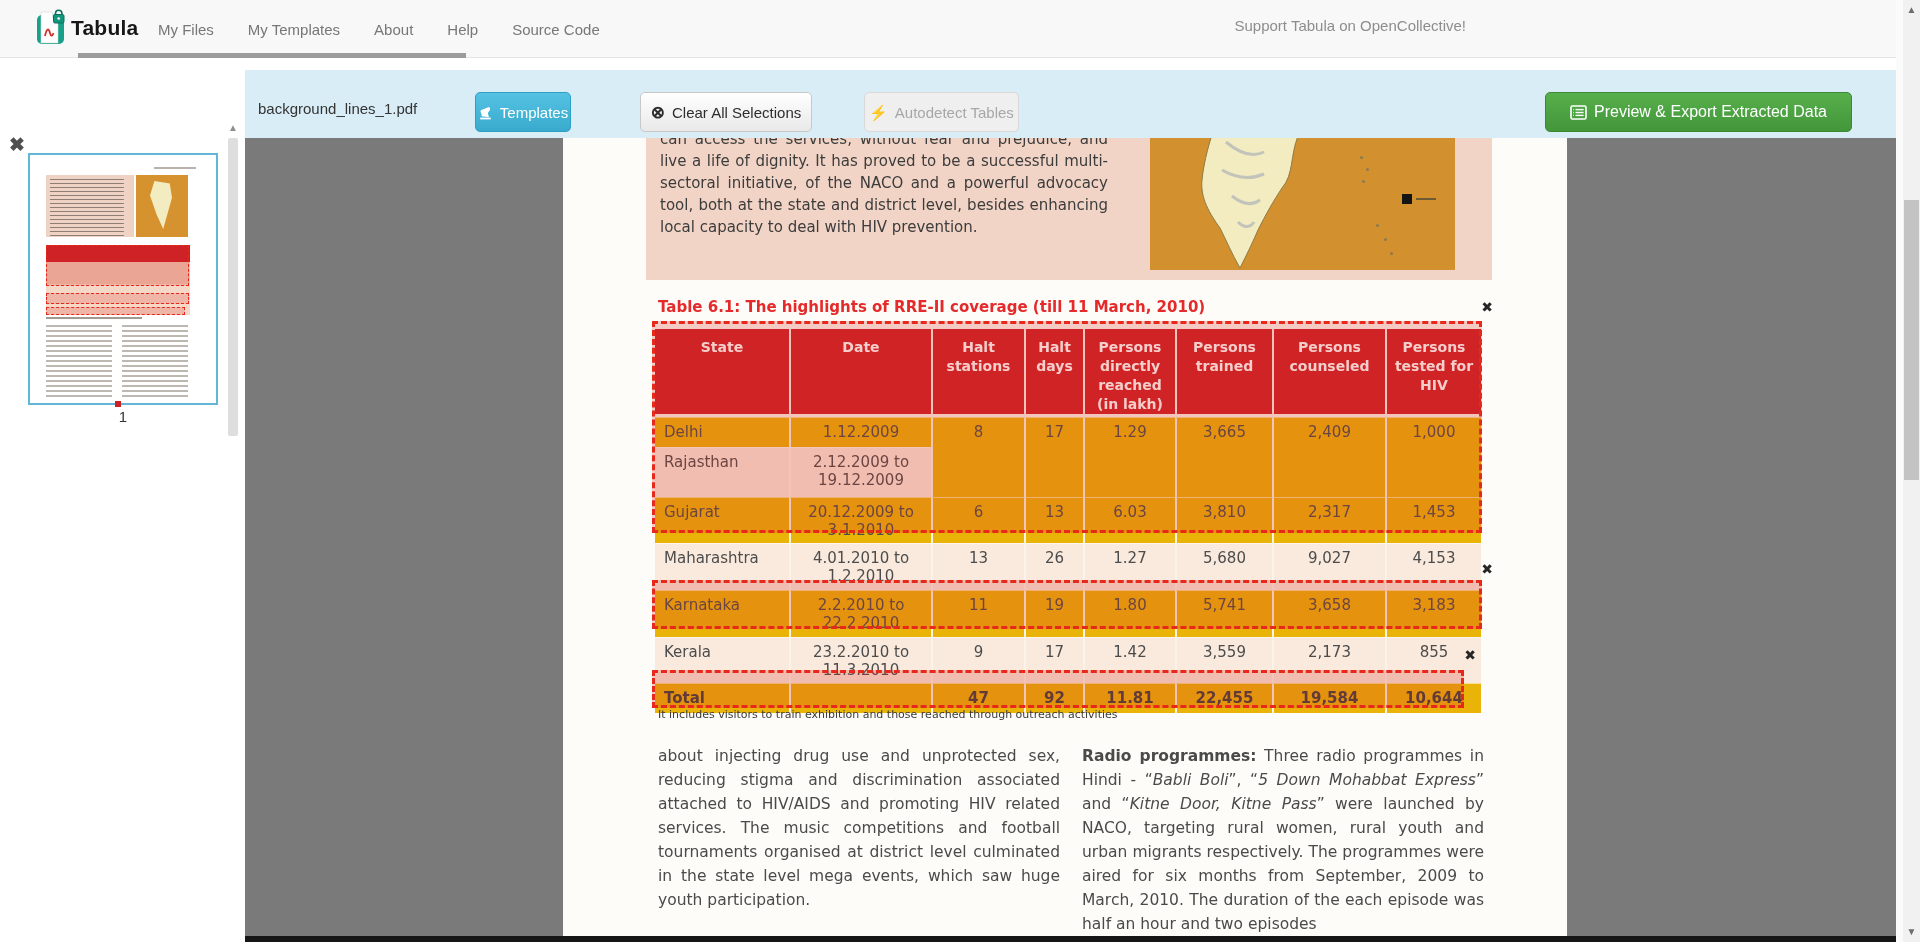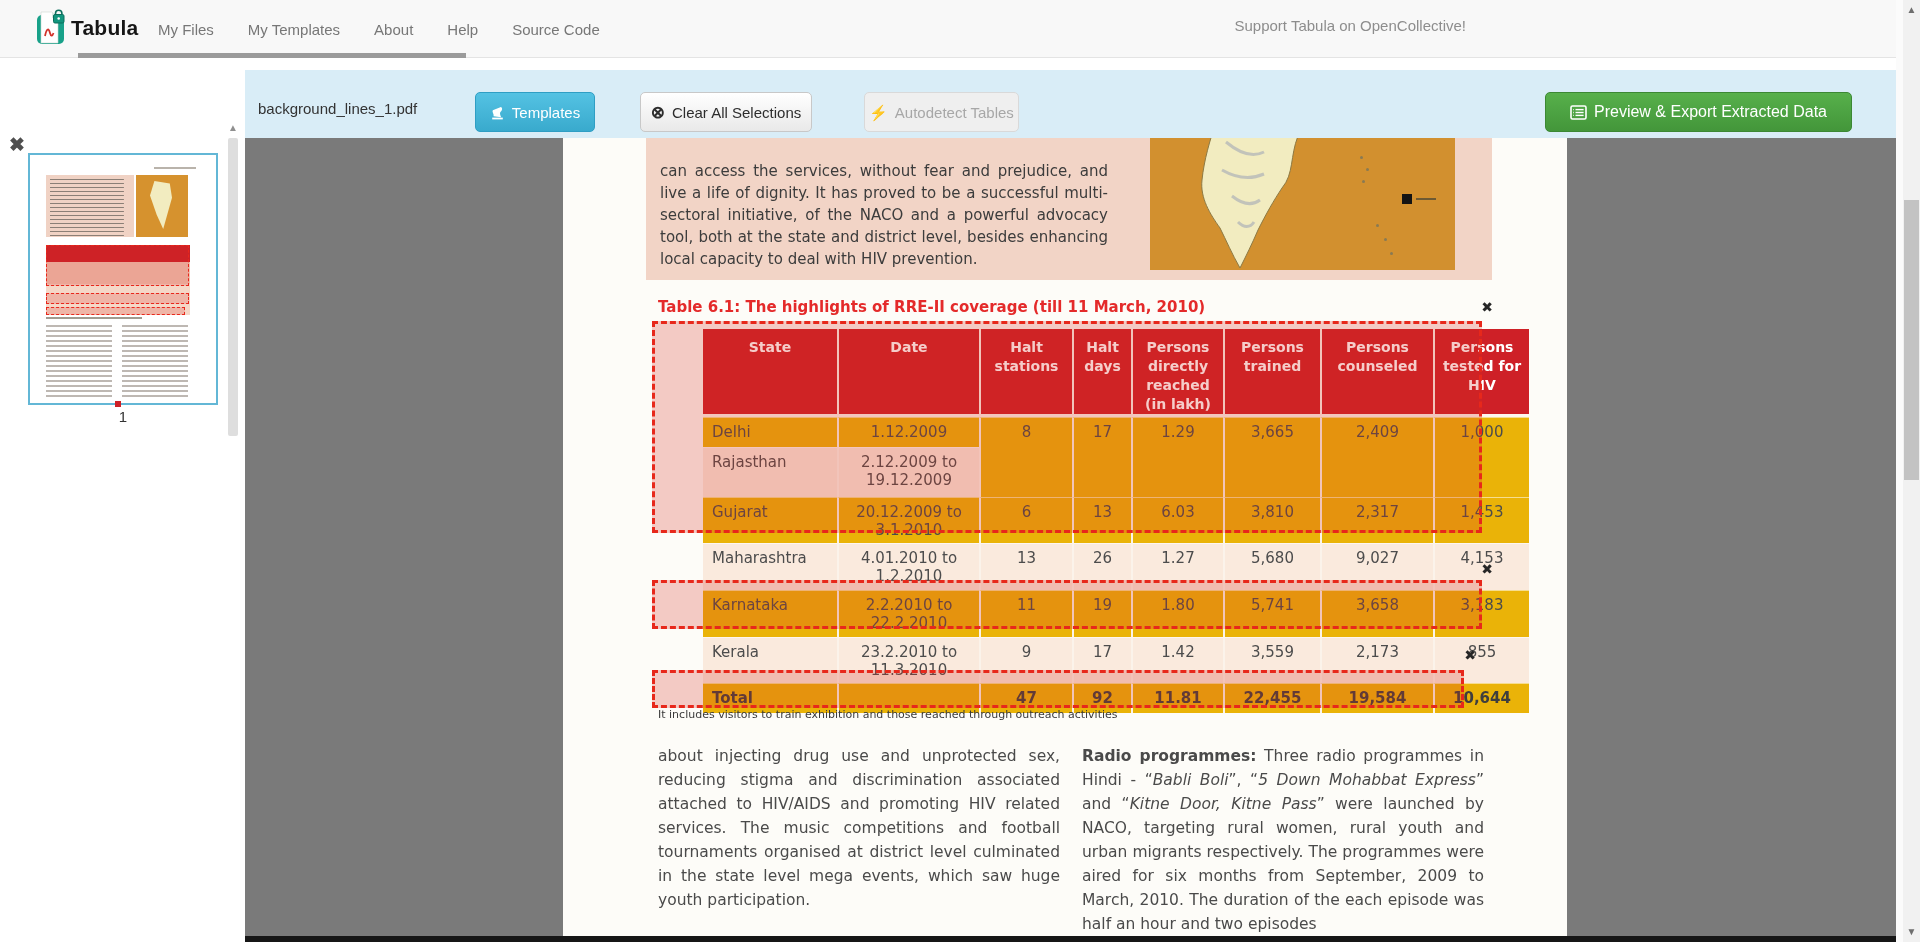--- a/index.html
+++ b/index.html
@@ -40,50 +40,50 @@
            background-image:repeating-linear-gradient(#a8a099 0 2px, transparent 2px 5px); opacity:.75; }
   .t-logo { position:absolute; left:85px; top:246px; width:6px; height:6px; background:#cc2027; }
   .side-scroll-up { position:absolute; left:226px; top:64px; width:14px; height:12px; color:#8f8f8f; font-size:10px; text-align:center; line-height:12px; cursor:pointer; }
   .side-scroll-thumb { position:absolute; left:228px; top:80px; width:10px; height:298px; background:#dedede; border-radius:2px; cursor:pointer; }
 
   
   .toolbar { position:absolute; left:245px; top:58px; width:1651px; height:80px; background:#d9edf7;margin-top:12px; }
   .filename { position:absolute; left:13px; top:30px; font-size:15px; color:#333; }
   .btn { position:absolute; top:22px; height:40px; border-radius:5px; font-size:15px;
          display:flex; align-items:center; justify-content:center; gap:7px; cursor:pointer; white-space:nowrap; }
-  .btn-templates { left:230px; width:120px; color:#fff; border:1px solid #2f9ec4;
+  .btn-templates { left:230px; width:96px; color:#fff; border:1px solid #2f9ec4;
                    background:linear-gradient(#54c2e3,#39aacd); }
   .btn-clear { left:395px; width:172px; color:#2d2d2d; border:1px solid #c8c8c8;
                background:linear-gradient(#ffffff,#e9e9e9); }
   .btn-auto { left:619px; width:155px; color:#a7a7a7; border:1px solid #d9d9d9;
               background:#efefef; cursor:default; }
   .btn-export { left:1300px; width:307px; color:#fff; border:1px solid #3c8834; font-size:16px;
                 background:linear-gradient(#57b04b,#43963a); }
   .glyph-icon { font-weight:bold; font-size:17px; line-height:1; }
   .bolt { font-size:15px; }
 
   
   .main-bg { position:absolute; left:245px; top:138px; width:1651px; height:804px; background:#7a7a7a; }
   .pdf-page { position:absolute; left:563px; top:138px; width:1004px; height:800px;
               background:#fdfcf8; overflow:hidden; cursor:crosshair; }
   .doc-font { font-family:"DejaVu Sans", sans-serif; }
 
   .pink-box { position:absolute; left:83px; top:-28px; width:846px; height:170px; background:#f2d4c6; }
   .pink-text { position:absolute; left:14px; top:18px; width:448px; font-size:15px; line-height:22px;
-               color:#3c3c3c; text-align:justify;margin-top:32px; }
+               color:#3c3c3c; text-align:justify; }
   .map-panel { position:absolute; left:504px; top:18px; width:305px; height:142px; background:#d2902f; overflow:hidden; }
   .map-india { position:absolute; left:36px; top:-6px; width:140px; height:150px; }
   .map-legend { position:absolute; left:252px; top:66px; width:10px; height:10px; background:#141414; }
   .map-legend-text { position:absolute; left:266px; top:70px; width:20px; height:2px; background:#6e5a33; }
   .isl { position:absolute; width:3px; height:3px; border-radius:50%; background:#8a7a52; }
 
   .table-title { position:absolute; left:95px; top:160px; font-size:15px; font-weight:bold; color:#e42a2a; }
 
   .data-table { position:absolute; left:92px; top:191px; border-collapse:separate; border-spacing:0;
-                table-layout:fixed; width:826px; font-size:15px; color:#4c4c4c;margin-left:48px; }
+                table-layout:fixed; width:826px; font-size:15px; color:#4c4c4c; }
   .data-table td, .data-table th { vertical-align:top; padding:5px 6px 0 6px; overflow:hidden; }
   .data-table th { background:#ce2027; color:#fff; font-weight:600; font-size:14px; line-height:19px;
                    text-align:center; height:82px; padding-top:9px; border-bottom:3px solid #fdf6ee; }
   .data-table td { text-align:center; border-top:1px solid rgba(255,255,255,.55); }
   .data-table th + th, .data-table td + td { border-left:2px solid #fbf3ea; }
   .cell-state { text-align:left !important; padding-left:9px !important; }
   .rp { background:#eab308; }  
   .rc { background:#faeadd; }  
   .h30 td { height:30px; } .h50 td { height:50px; } .h46 td { height:46px; } .h47 td { height:47px; }
   .total-row td { font-weight:600; color:#3e3e3e; }

